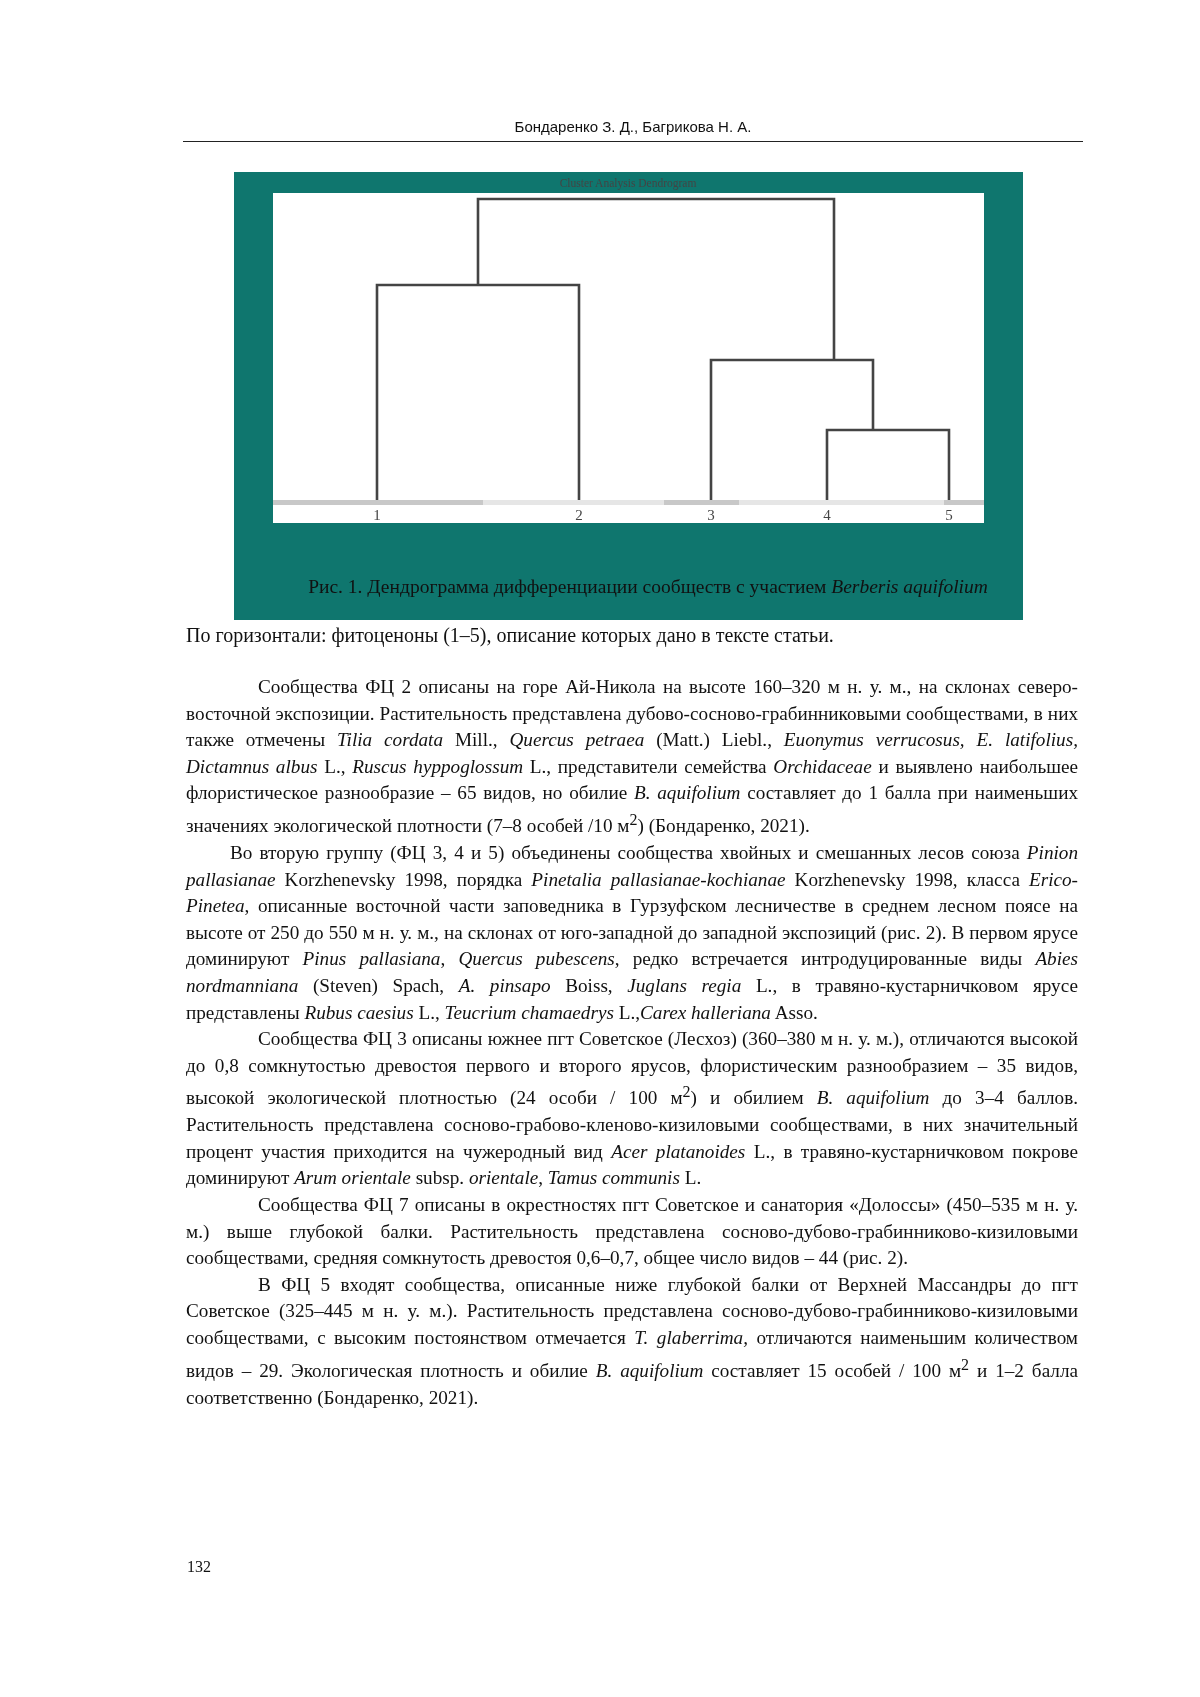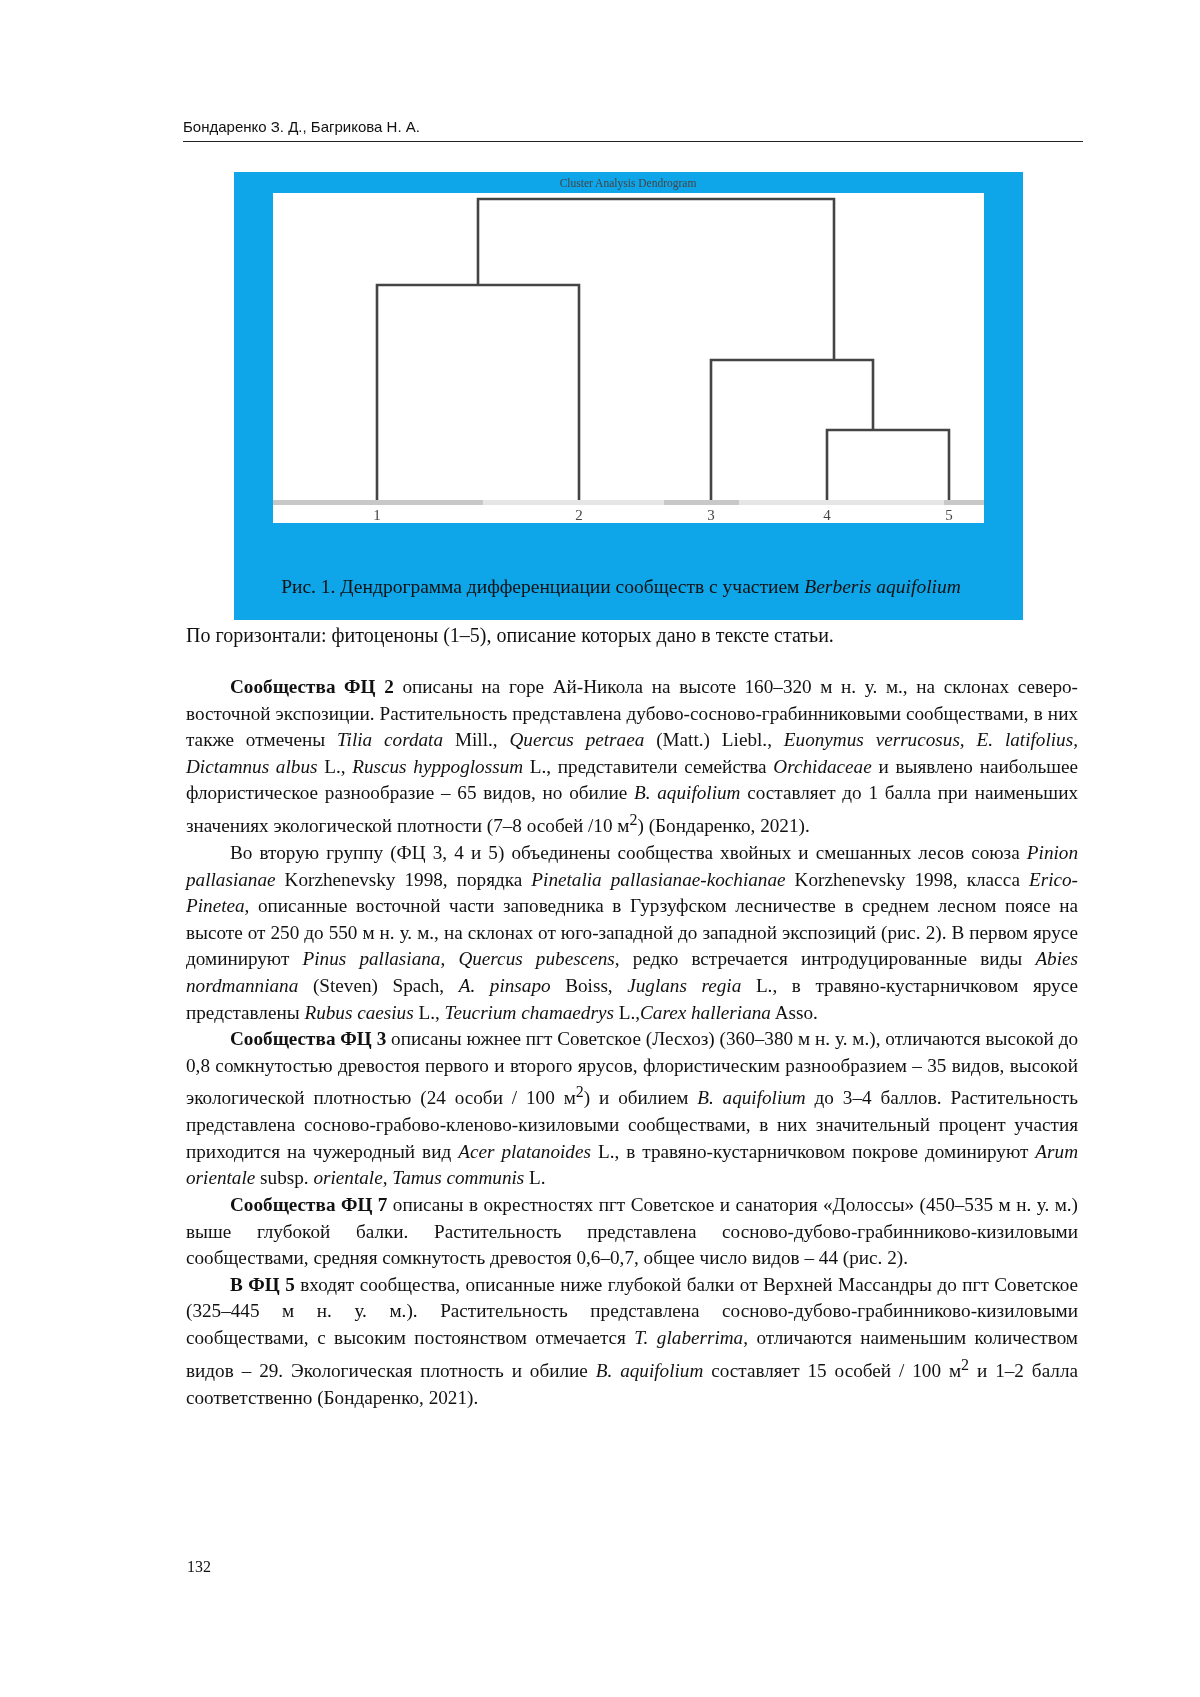--- a/index.html
+++ b/index.html
@@ -1,37 +1,37 @@
 <!DOCTYPE html>
 <html><head>
 <meta charset="utf-8">
 <style>
   html, body { margin: 0; padding: 0; background: #ffffff; }
   body { width: 1200px; height: 1697px; position: relative; overflow: hidden; color: #111; }
   .header-text {
     position: absolute; left: 183px; width: 900px; top: 118px;
-    font-family: "Liberation Sans", sans-serif; font-size: 15px; color: #111;
+    text-align: center; font-family: "Liberation Sans", sans-serif; font-size: 15px; color: #111;
   }
   .header-rule { position: absolute; left: 183px; width: 900px; top: 141px; height: 0; border-top: 1.5px solid #222; }
-  .figure { position: absolute; left: 234px; top: 172px; width: 789px; height: 448px; background: #0ea5e9; }
+  .figure { position: absolute; left: 234px; top: 172px; width: 789px; height: 448px; background: #0f766e; }
   .figure svg { position: absolute; left: 0; top: 0; }
   .caption {
-    position: absolute; left: 171px; width: 900px; top: 574px;
+    position: absolute; left: 198px; width: 900px; top: 574px;
     text-align: center; font-family: "Liberation Serif", serif; font-size: 19.5px; line-height: 26px;
   }
   .caption-note {
     position: absolute; left: 186px; top: 624px;
     font-family: "Liberation Serif", serif; font-size: 20px; line-height: 22px;
   }
   .body-text {
     position: absolute; left: 186px; width: 892px; top: 674px;
     font-family: "Liberation Serif", serif; font-size: 19.2px; line-height: 26.6px;
   }
   .body-text p { margin: 0; text-align: justify; text-indent: 44px; }
-  .body-text b { font-weight: bold; }
+  .body-text b { font-weight: normal; margin-left: 28px; }
   .page-number {
     position: absolute; left: 187px; top: 1558px;
     font-family: "Liberation Serif", serif; font-size: 16px;
   }
 </style>
 </head>
 <body>
 
 <div class="header-text">Бондаренко З. Д., Багрикова Н. А.</div>
 <div class="header-rule"></div>

